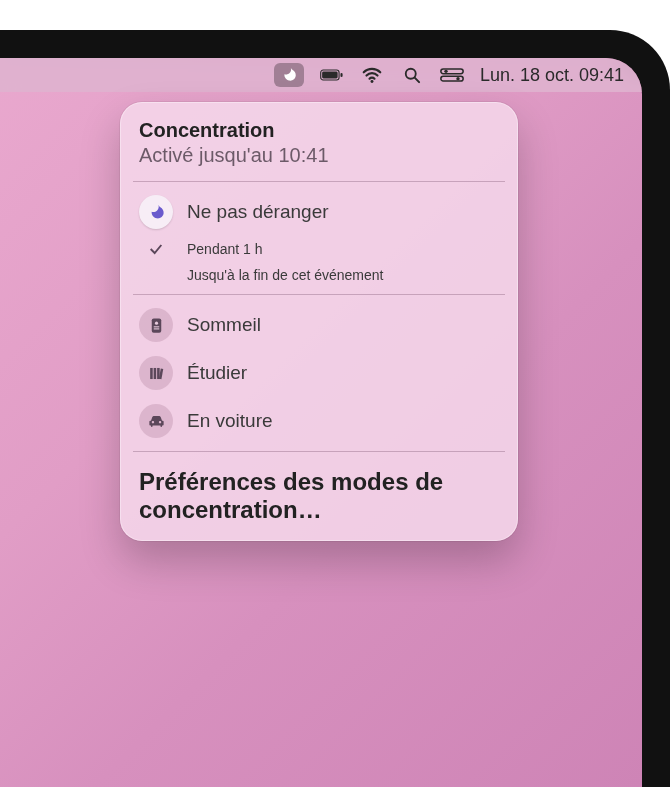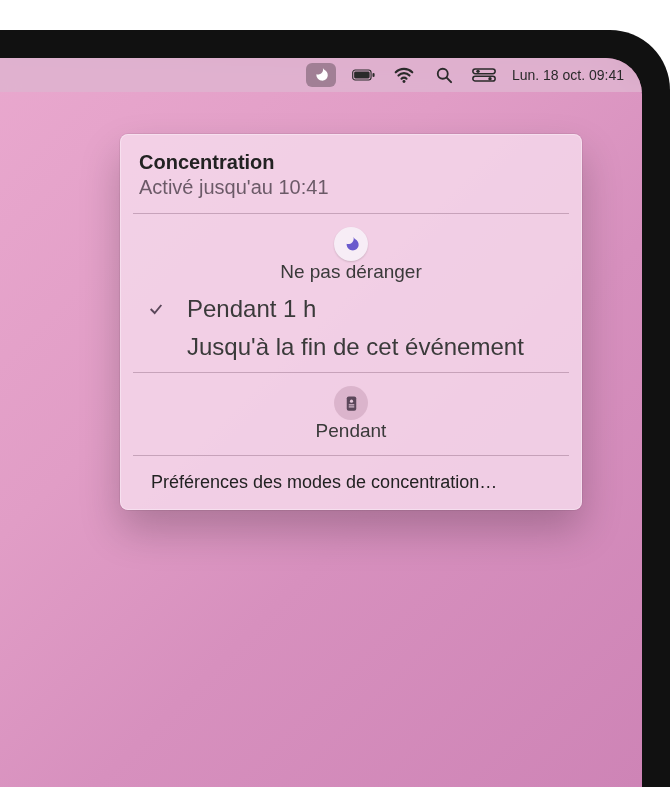--- a/index.html
+++ b/index.html
@@ -35,100 +35,99 @@
     background:var(--screen-bg);
     border-top-right-radius:36px;
     overflow:hidden;
   }
   
   .menubar {
     height:34px;
     display:flex; align-items:center; justify-content:flex-end;
     gap:16px;
     padding:0 18px 0 120px;
-    font-size:14px;
+    font-size:18px;
     color:#2a2a2a;
     background:var(--menubar-bg);
     backdrop-filter: blur(10px);
   }
   .mb-icon {
     display:inline-flex; align-items:center; justify-content:center;
     width:24px; height:24px;
   }
   .mb-icon.focus-active {
     background:rgba(0,0,0,0.28);
     border-radius:6px;
     width:30px; height:24px;
   }
   .mb-icon svg { display:block; }
   .mb-text { white-space:nowrap; }
 
   
   .panel {
     position:absolute;
     top:44px; left:120px;
-    width:462px;
+    width:398px;
     background:var(--panel-bg);
     border:1px solid rgba(255,255,255,0.35);
-    border-radius:8px;
+    border-radius:22px;
     box-shadow:
       0 20px 40px rgba(0,0,0,0.22),
       0 0 0 1px rgba(0,0,0,0.06);
     padding:14px 0 10px 0;
     color:var(--text-dark);
-    margin-top:32px;
   }
   .panel-head {
     padding:2px 18px 8px 18px;
   }
   .panel-title {
     font-size:20px; font-weight:700; color:var(--text-heading);
     margin-bottom:2px;
   }
   .panel-sub {
     font-size:20px; color:rgba(50,40,50,0.7);
   }
   .divider {
     height:1px; background:var(--divider);
     margin:6px 12px;
   }
   .row {
     display:flex; align-items:center;
+    gap:14px;
     padding:7px 18px;
     font-size:19px;
     cursor:default;
-    flex-direction:column;
   }
   .row .circle {
     width:34px; height:34px; border-radius:50%;
     background:var(--icon-circle);
     display:flex; align-items:center; justify-content:center;
     flex:none;
   }
   .row .circle svg { width:19px; height:19px; fill:var(--icon-fg); }
   .row.active .circle {
     background:var(--active-circle);
     box-shadow:0 1px 2px rgba(0,0,0,0.15);
   }
   .row.active .circle svg { fill:var(--accent-purple); }
   .sub-row {
     display:flex; align-items:center;
     gap:14px;
     padding:5px 18px 5px 18px;
-    font-size:24px;
+    font-size:14px;
   }
   .sub-row .lead {
     width:34px; flex:none;
     display:flex; align-items:center; justify-content:center;
   }
   .check svg { width:16px; height:16px; stroke:var(--icon-fg); stroke-width:2.8; fill:none; }
   .footer {
-    padding:10px 18px 6px 30px;
-    font-size:18px;
-    font-weight:400;
+    padding:10px 18px 6px 18px;
+    font-size:24px;
+    font-weight:700;
     color:var(--text-heading);
   }
 </style>
 </head>
 <body>
 
 <div class="device">
   <div class="screen">
 
     <div class="menubar">
@@ -204,25 +203,44 @@
 
       <div class="row">
         <span class="circle">
           <svg viewBox="0 0 24 24">
               <rect x="6" y="3" width="12" height="18" rx="2.5"></rect>
               <circle cx="12" cy="9" r="2" fill="rgba(245,215,234,0.9)"></circle>
               <rect x="8.5" y="13" width="7" height="1.4" fill="rgba(245,215,234,0.9)"></rect>
               <rect x="8.5" y="15.6" width="7" height="1.4" fill="rgba(245,215,234,0.9)"></rect>
             </svg>
         </span>
-        <span>Pendant</span>
-      </div>
-
-
-
+        <span>Sommeil</span>
+      </div>
+
+
+      <div class="row">
+        <span class="circle">
+          <svg viewBox="0 0 24 24">
+              <rect x="4" y="5" width="3.2" height="14"></rect>
+              <rect x="8.4" y="5" width="3.2" height="14"></rect>
+              <rect x="12.8" y="5" width="3.2" height="14"></rect>
+              <rect x="16.2" y="6" width="3.2" height="13" transform="rotate(10 17.8 12.5)"></rect>
+            </svg>
+        </span>
+        <span>Étudier</span>
+      </div>
+
+      <div class="row">
+        <span class="circle">
+          <svg viewBox="0 0 24 24">
+              <path d="M5 11l1.5-4.2C6.8 5.7 7.8 5 8.9 5h6.2c1.1 0 2.1.7 2.4 1.8L19 11h1c.6 0 1 .4 1 1v4c0 .6-.4 1-1 1h-1v1c0 .6-.4 1-1 1s-1-.4-1-1v-1H7v1c0 .6-.4 1-1 1s-1-.4-1-1v-1H4c-.6 0-1-.4-1-1v-4c0-.6.4-1 1-1h1zm2.5 3.5c.8 0 1.5-.7 1.5-1.5S8.3 11.5 7.5 11.5 6 12.2 6 13s.7 1.5 1.5 1.5zm9 0c.8 0 1.5-.7 1.5-1.5s-.7-1.5-1.5-1.5S15 12.2 15 13s.7 1.5 1.5 1.5z"></path>
+            </svg>
+        </span>
+        <span>En voiture</span>
+      </div>
 
       <div class="divider"></div>
 
       <div class="footer">Préférences des modes de concentration…</div>
     </div>
 
   </div>
 </div>
 
 </body></html>

